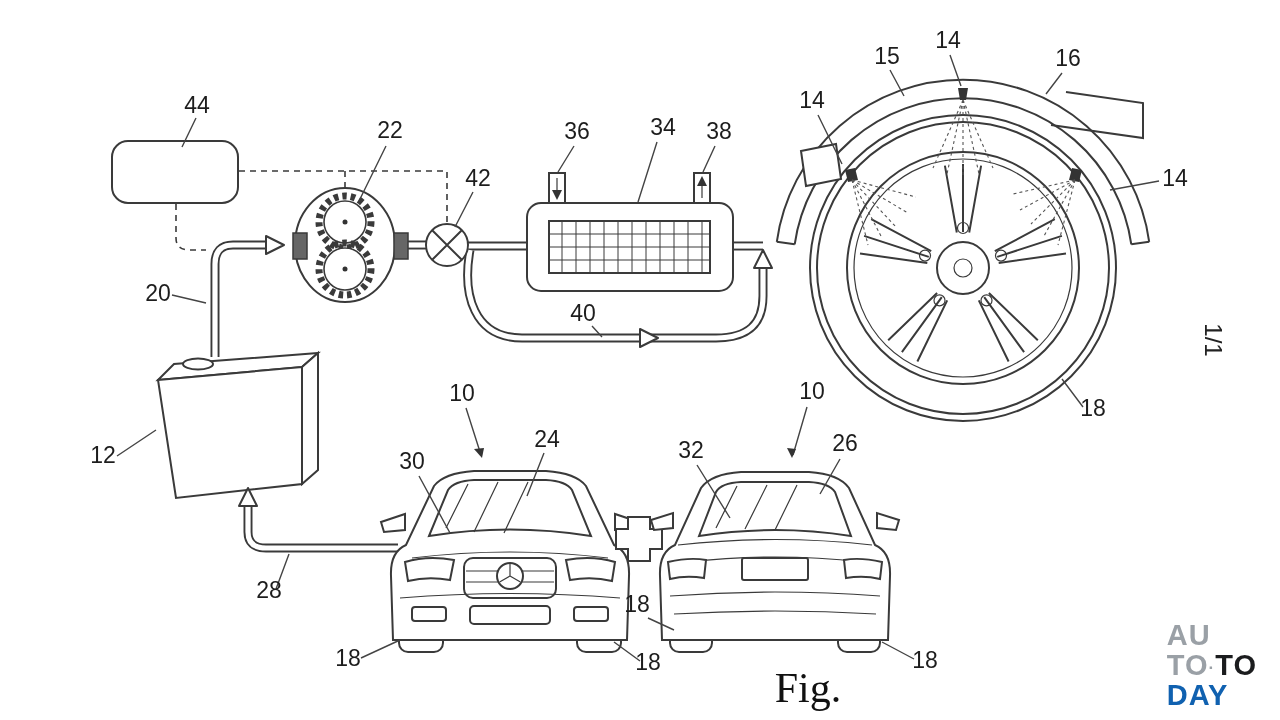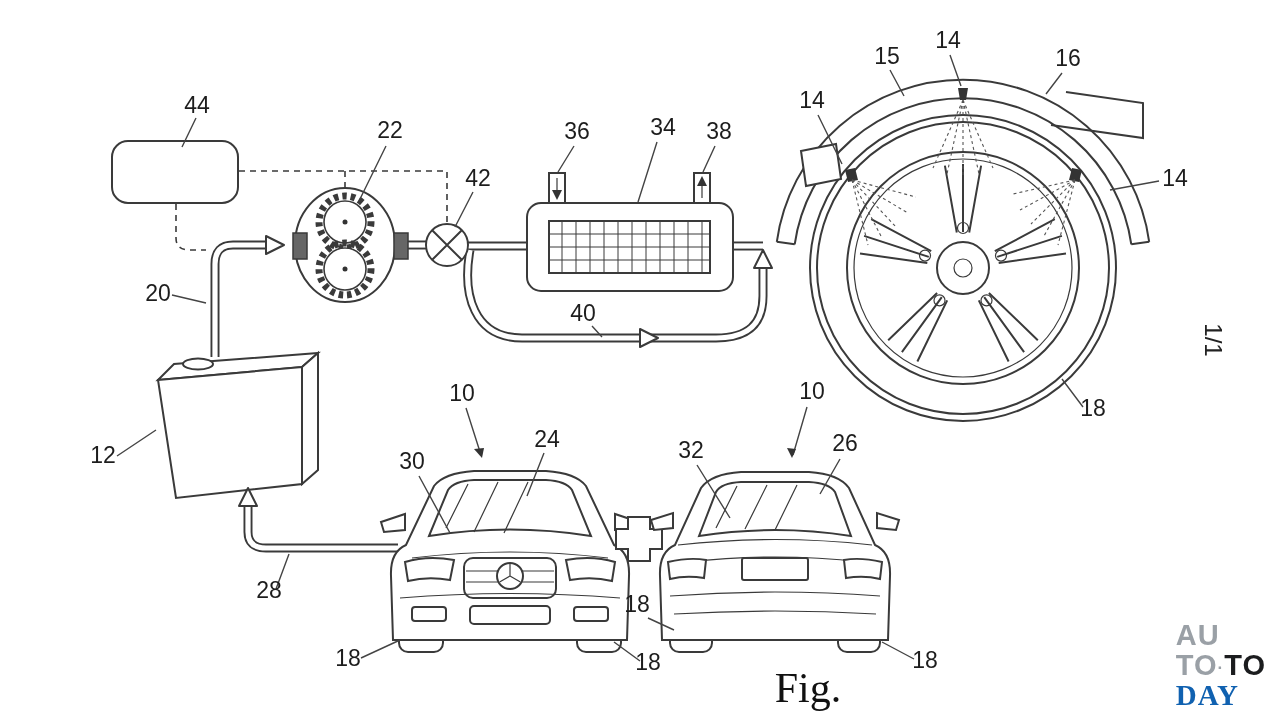--- a/index.html
+++ b/index.html
@@ -14,24 +14,24 @@
   .pipeInner{fill:none;stroke:#ffffff;stroke-width:5.2;}
   .arrow{fill:#ffffff;stroke:#3a3a3a;stroke-width:2;stroke-linejoin:round;}
   .arrowDark{fill:#333;stroke:none;}
   .leader{fill:none;stroke:#444;stroke-width:1.4;}
   .spray{fill:none;stroke:#555;stroke-width:1.1;stroke-dasharray:3 3;}
   .grid{fill:none;stroke:#3a3a3a;stroke-width:1;}
   .gearTeeth{fill:none;stroke:#3a3a3a;stroke-width:7;stroke-dasharray:4.5 4;}
   .ref{font-family:"Liberation Sans",sans-serif;font-size:23px;fill:#1d1d1d;text-anchor:middle;}
   .figcap{font-family:"Liberation Serif",serif;font-size:42px;fill:#111;text-anchor:middle;}
   .sheet{font-family:"Liberation Sans",sans-serif;font-size:24px;fill:#222;text-anchor:middle;}
-  .watermark{position:absolute;right:14px;bottom:10px;font-weight:700;font-size:29px;
+  .watermark{position:absolute;right:23px;bottom:10px;font-weight:700;font-size:29px;
              line-height:1.04;letter-spacing:1px;color:#9aa0a6;text-align:left;}
   .wm-dark{color:#1b1c1e;}
-  .wm-blue{color:#1061b0;font-family:Liberation Serif, serif;}
+  .wm-blue{color:#1061b0;}
   .wm-dot{font-size:17px;vertical-align:2px;}
 </style>
 </head>
 <body>
 
 <div class="stage">
 <svg width="1280" height="720" viewBox="0 0 1280 720">
 
   <g>
     <path class="dash" d="M239 171 L447 171 L447 222"></path>

